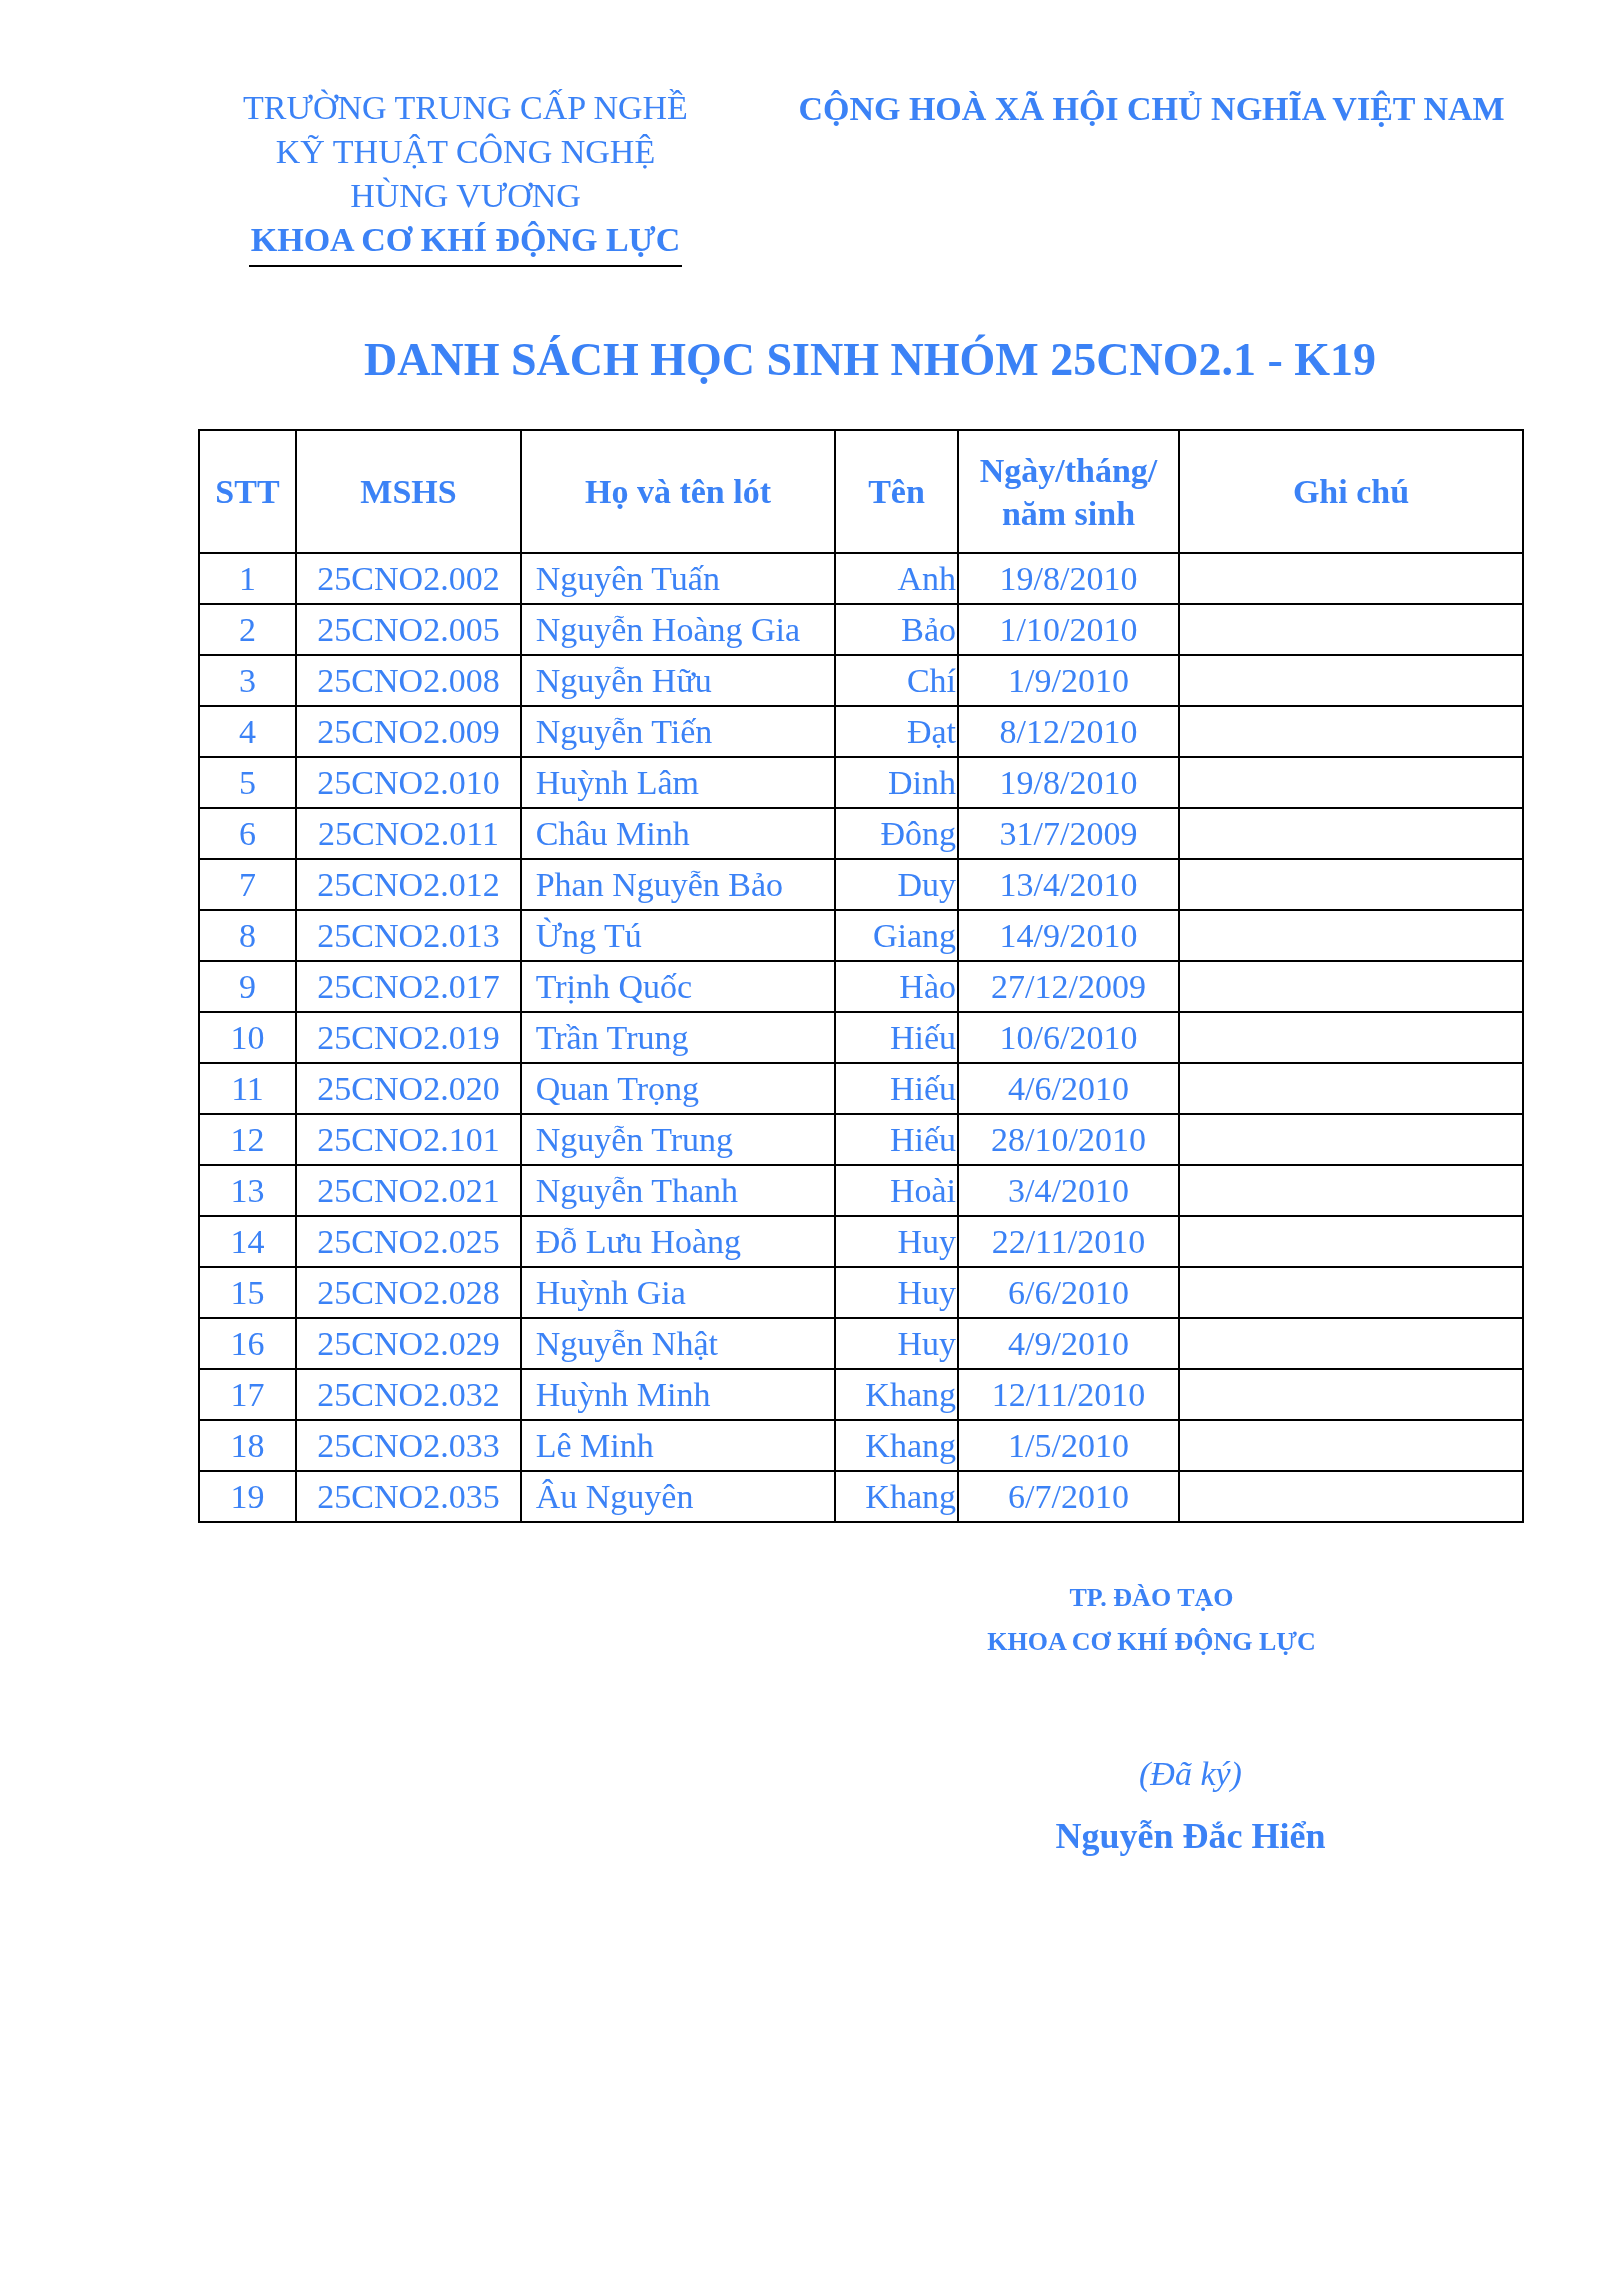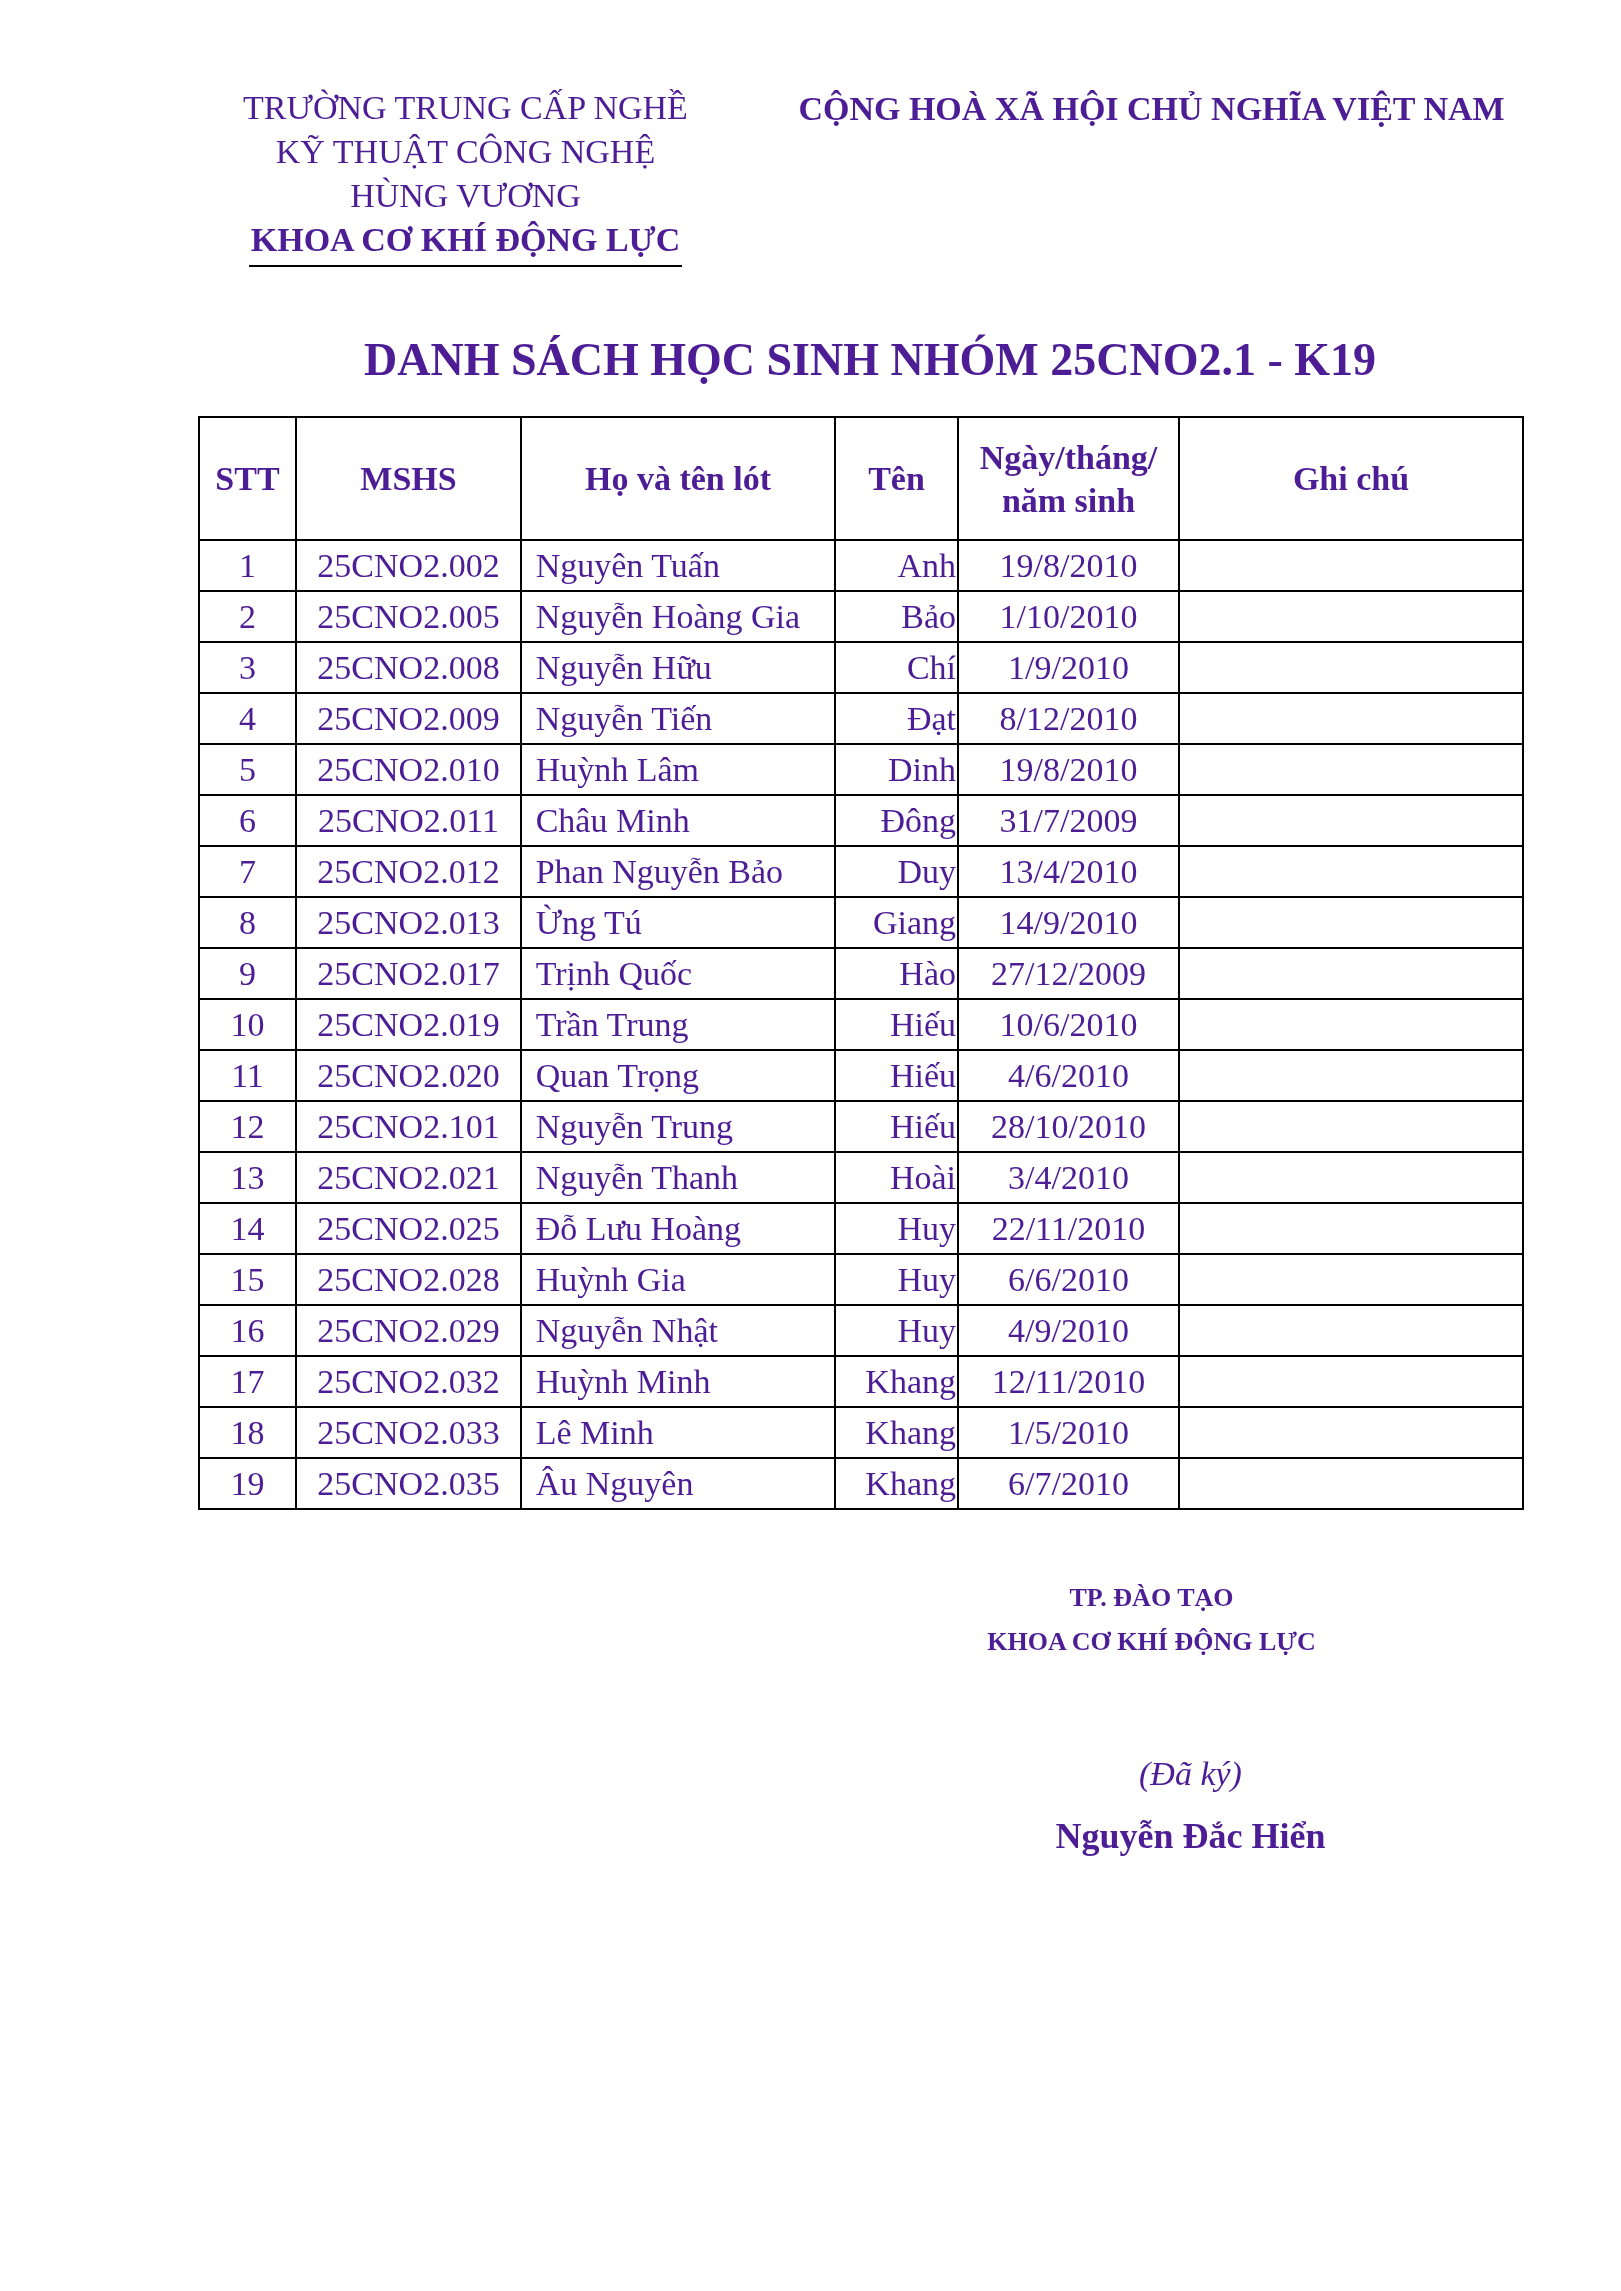--- a/index.html
+++ b/index.html
@@ -1,20 +1,20 @@
 <!DOCTYPE html>
 <html lang="vi"><head>
 <meta charset="utf-8">
 <style>
   html,body{margin:0;padding:0;background:#888;}
   .page{
     position:relative;
     width:1621px;height:2292px;
     background:#ffffff;
-    color:#4c1d95;
+    color:#3b82f6;
     font-family:"Liberation Serif","DejaVu Serif",serif;
     overflow:hidden;
   }
   
   .school-block{
     position:absolute;left:147px;top:86px;width:637px;
     text-align:center;font-size:34px;line-height:44px;
   }
   .school-block .dept{
     font-weight:bold;
@@ -30,21 +30,21 @@
     display:inline-block;
     border-bottom:2.9px solid #000;
     padding:0 13.7px 3.9px 9.8px;
   }
   
   .doc-title{
     position:absolute;left:208px;top:333px;width:1324px;
     text-align:center;font-size:46px;font-weight:bold;
   }
   
-  .tbl-wrap{position:absolute;left:198px;top:416px;width:1196px;}
+  .tbl-wrap{position:absolute;left:198px;top:429px;width:1196px;}
   table{
     border-collapse:collapse;width:1324px;
     font-size:34px;table-layout:fixed;
   }
   th,td{border:2px solid #000;overflow:hidden;}
   table{border:2.9px solid #000;}
   thead th{
     font-weight:bold;text-align:center;vertical-align:middle;
     height:119px;border-bottom:2.9px solid #000;
     white-space:pre-line;line-height:43px;

